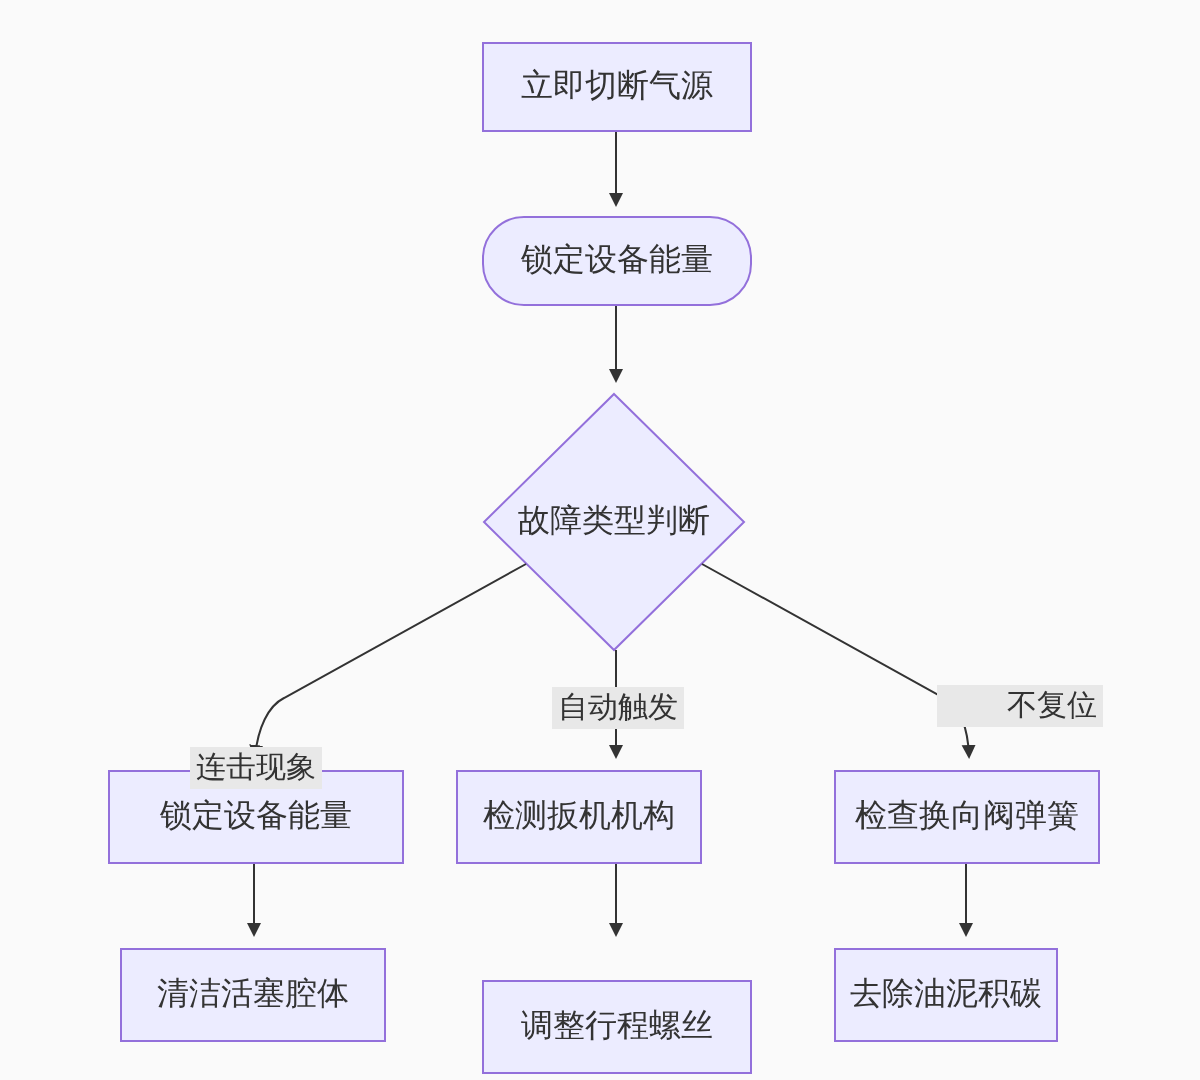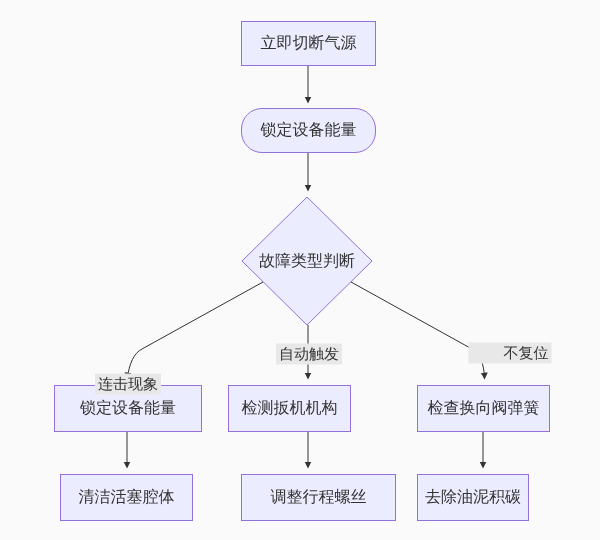--- a/index.html
+++ b/index.html
@@ -21,21 +21,21 @@
     font-size:16px;color:#333333;
     white-space:nowrap;
   }
   
   #n-cut-gas        {left:241px;top:21px; width:135px;height:45px;text-align:center;}
   #n-lock-energy    {left:241px;top:108px;width:135px;height:45px;border-radius:21px;}
   #n-check-valve    {left:54px; top:385px;width:148px;height:47px;}
   #n-check-trigger  {left:228px;top:385px;width:123px;height:47px;}
   #n-clean-piston   {left:417px;top:385px;width:133px;height:47px;}
   #n-replace-spring {left:60px; top:474px;width:133px;height:47px;}
-  #n-adjust-screw   {left:241px;top:474px;width:155px;height:47px;text-align:right;}
+  #n-adjust-screw   {left:241px;top:490px;width:135px;height:47px;text-align:right;}
   #n-remove-sludge  {left:417px;top:474px;width:112px;height:47px;}
   .diamond-label{
     position:absolute;left:307px;top:261px;
     transform:translate(-50%,-50%);
     font-size:16px;color:#333333;white-space:nowrap;
   }
   .edge-label{
     position:absolute;
     transform:translate(-50%,-50%);
     background:#e8e8e8;

